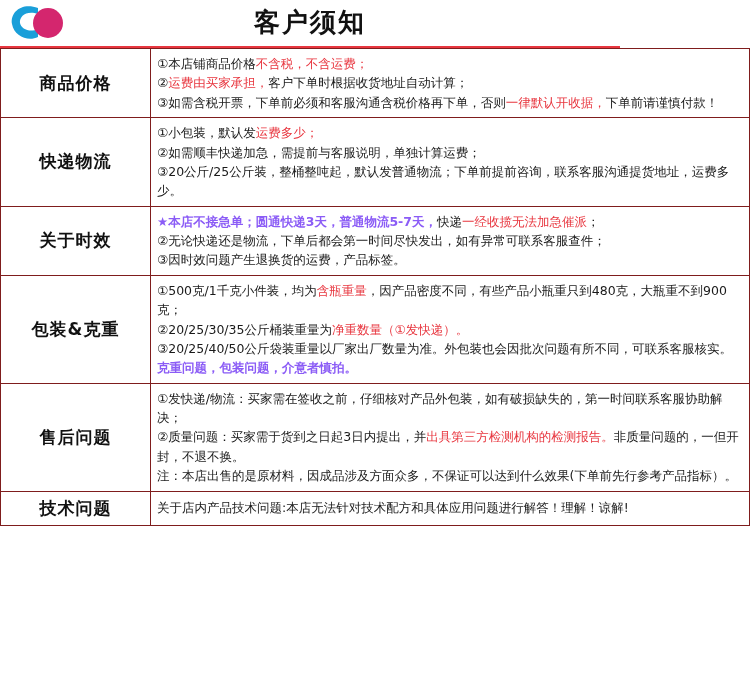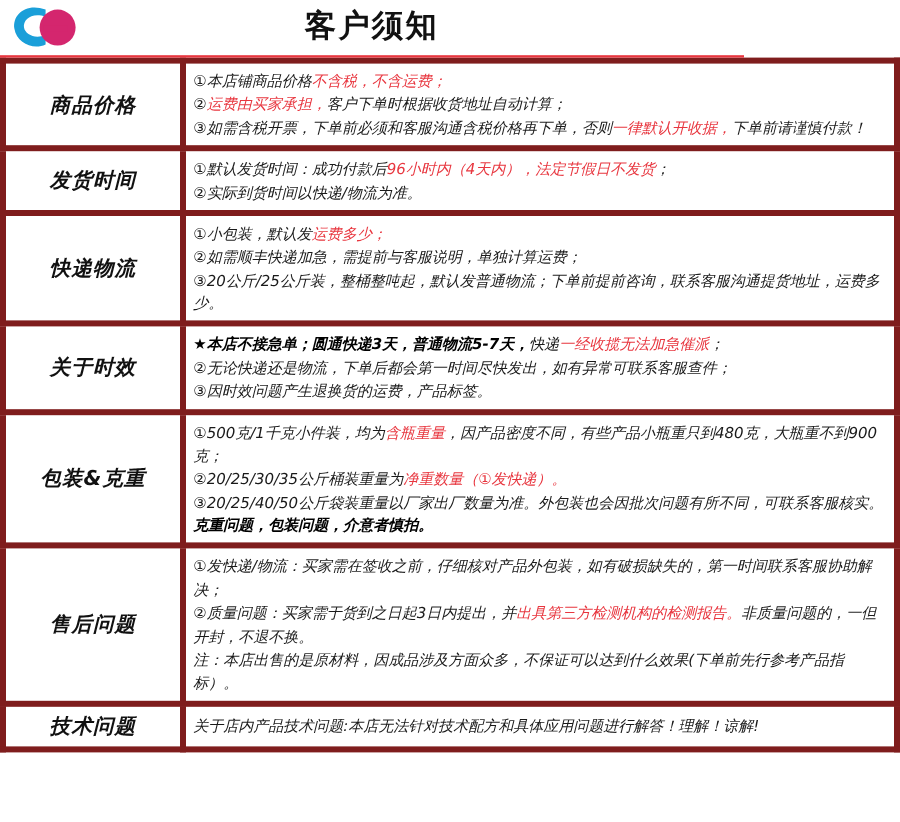--- a/index.html
+++ b/index.html
@@ -43,25 +43,24 @@
     color: #111;
     font-family: "DejaVu Sans", sans-serif;
   }
   
   table.notice {
     width: 750px;
     border-collapse: collapse;
     table-layout: fixed;
   }
   table.notice td {
-    border: 5px solid #7f1d1d;
+    border: 1px solid #7f1d1d;
     vertical-align: middle;
     padding: 5px 6px;
     box-sizing: border-box;
-    font-style: italic;
   }
   td.label {
     width: 150px;
     text-align: center;
     font-weight: bold;
     font-size: 17px;
     letter-spacing: 1px;
     color: #111;
     font-family: "DejaVu Sans", sans-serif;
     margin-left: 45px;
@@ -74,21 +73,21 @@
     text-align: left;
   }
   .content p {
     margin: 0;
     padding: 0;
   }
   .red {
     color: #e8363f;
   }
   .redbold {
-    color: #000000;
+    color: #8b5cf6;
     font-weight: bold;
   }
 </style>
 </head>
 <body>
 
 <div class="page">
 
   <div class="header">
     <div class="logo">
@@ -103,27 +102,20 @@
   </div>
 
   <table class="notice">
     <tbody>
         <tr>
           <td class="label">商品价格</td>
           <td class="content">
             <p><span>①本店铺商品价格</span><span class="red">不含税，不含运费；</span></p>
             <p><span>②</span><span class="red">运费由买家承担，</span><span>客户下单时根据收货地址自动计算；</span></p>
             <p><span>③如需含税开票，下单前必须和客服沟通含税价格再下单，否则</span><span class="red">一律默认开收据，</span><span>下单前请谨慎付款！</span></p>
-          </td>
-        </tr>
-        <tr>
-          <td class="label">发货时间</td>
-          <td class="content">
-            <p><span>①默认发货时间：成功付款后</span><span class="red">96小时内（4天内），法定节假日不发货</span><span>；</span></p>
-            <p><span>②实际到货时间以快递/物流为准。</span></p>
           </td>
         </tr>
         <tr>
           <td class="label">快递物流</td>
           <td class="content">
             <p><span>①小包装，默认发</span><span class="red">运费多少；</span></p>
             <p><span>②如需顺丰快递加急，需提前与客服说明，单独计算运费；</span></p>
             <p><span>③20公斤/25公斤装，整桶整吨起，默认发普通物流；下单前提前咨询，联系客服沟通提货地址，运费多少。</span></p>
           </td>
         </tr>

